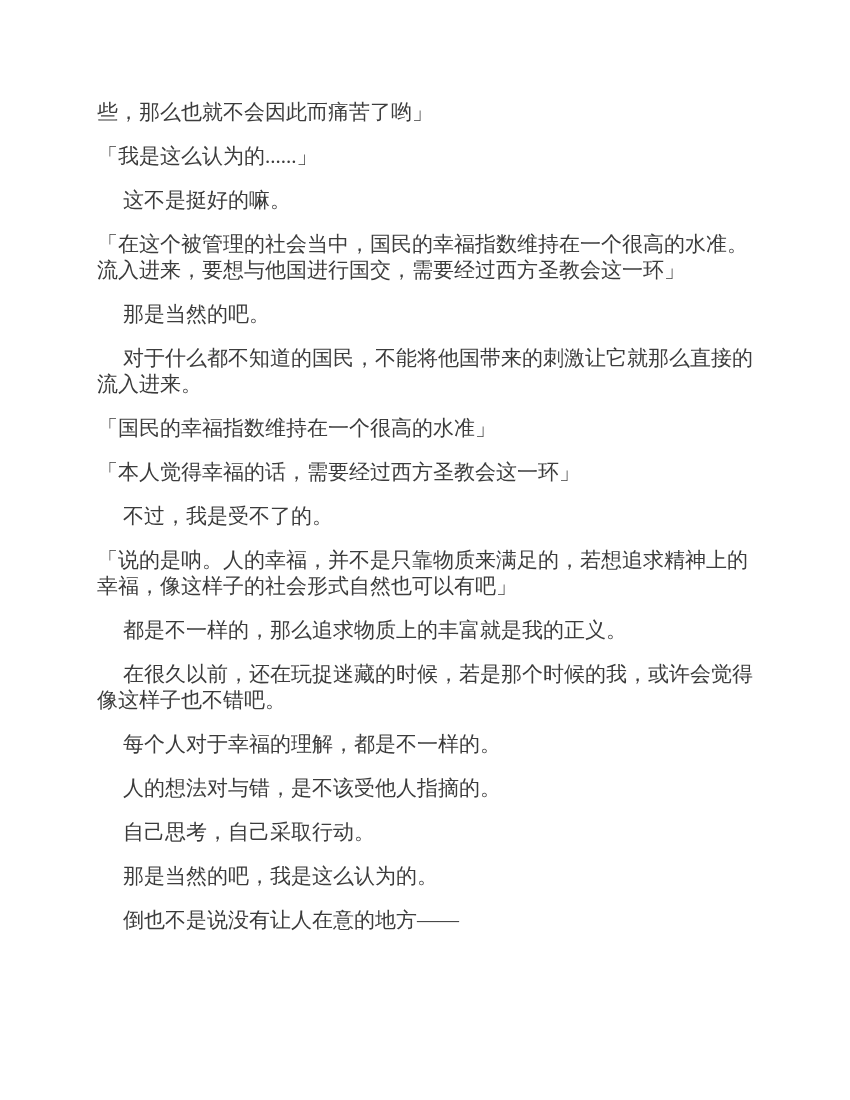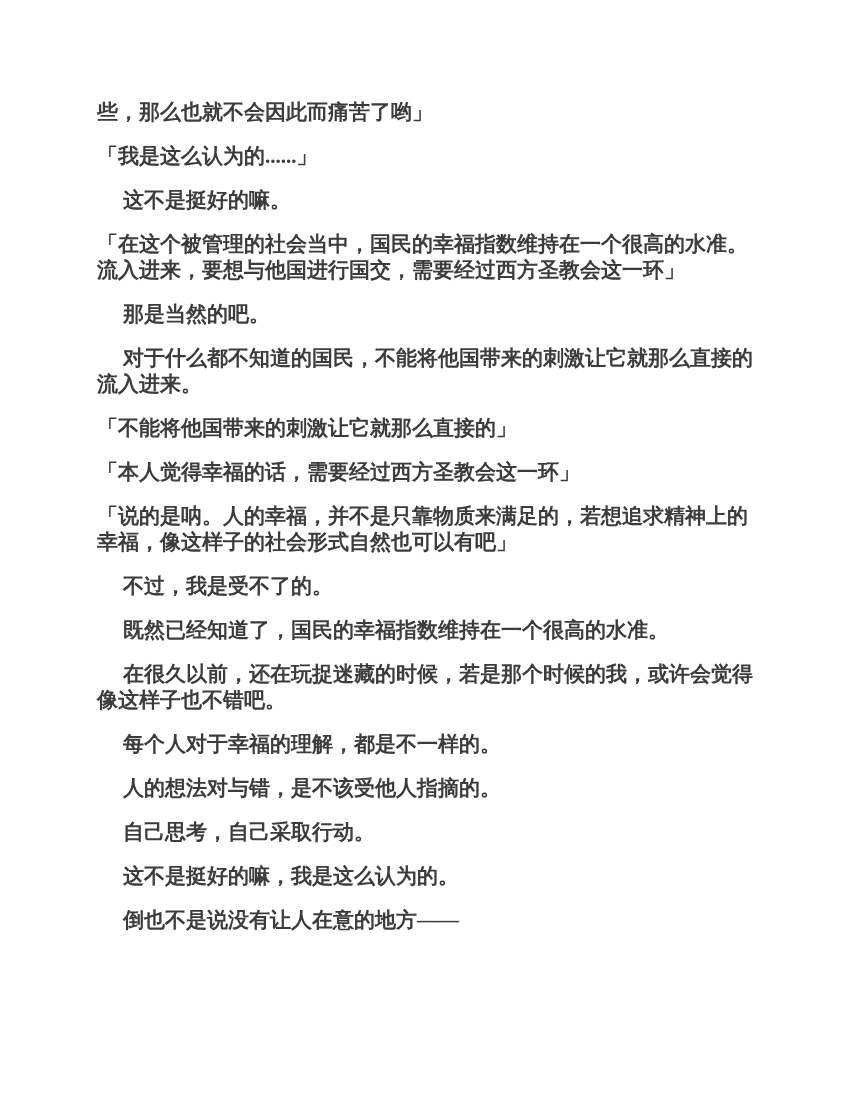--- a/index.html
+++ b/index.html
@@ -27,21 +27,20 @@
   }
   p.para {
     margin: 0 0 18px 0;
     padding: 0;
   }
   .line {
     display: block;
     line-height: 26px;
     white-space: nowrap;
     letter-spacing: 0px;
-    font-weight: bold;
   }
   .ind {
     padding-left: 26px;
   }
 </style>
 </head>
 <body>
 
 <div class="page">
   <div class="text-block">
@@ -67,59 +66,59 @@
     <p class="para">
       <span class="line ind">那是当然的吧。</span>
     </p>
 
     <p class="para">
       <span class="line ind">对于什么都不知道的国民，不能将他国带来的刺激让它就那么直接的</span>
       <span class="line">流入进来。</span>
     </p>
 
     <p class="para">
-      <span class="line">「不能将他国带来的刺激让它就那么直接的」</span>
+      <span class="line">「国民的幸福指数维持在一个很高的水准」</span>
     </p>
 
     <p class="para">
       <span class="line">「本人觉得幸福的话，需要经过西方圣教会这一环」</span>
+    </p>
+
+    <p class="para">
+      <span class="line ind">不过，我是受不了的。</span>
     </p>
 
     <p class="para">
       <span class="line">「说的是呐。人的幸福，并不是只靠物质来满足的，若想追求精神上的</span>
       <span class="line">幸福，像这样子的社会形式自然也可以有吧」</span>
     </p>
 
     <p class="para">
-      <span class="line ind">不过，我是受不了的。</span>
-    </p>
-
-    <p class="para">
-      <span class="line ind">既然已经知道了，国民的幸福指数维持在一个很高的水准。</span>
+      <span class="line ind">都是不一样的，那么追求物质上的丰富就是我的正义。</span>
     </p>
 
     <p class="para">
       <span class="line ind">在很久以前，还在玩捉迷藏的时候，若是那个时候的我，或许会觉得</span>
       <span class="line">像这样子也不错吧。</span>
     </p>
 
     <p class="para">
       <span class="line ind">每个人对于幸福的理解，都是不一样的。</span>
     </p>
 
     <p class="para">
       <span class="line ind">人的想法对与错，是不该受他人指摘的。</span>
     </p>
 
     <p class="para">
       <span class="line ind">自己思考，自己采取行动。</span>
     </p>
 
     <p class="para">
-      <span class="line ind">这不是挺好的嘛，我是这么认为的。</span>
+      <span class="line ind">那是当然的吧，我是这么认为的。</span>
     </p>
 
     <p class="para">
       <span class="line ind">倒也不是说没有让人在意的地方——</span>
     </p>
 
   </div>
 </div>
 
 </body></html>

